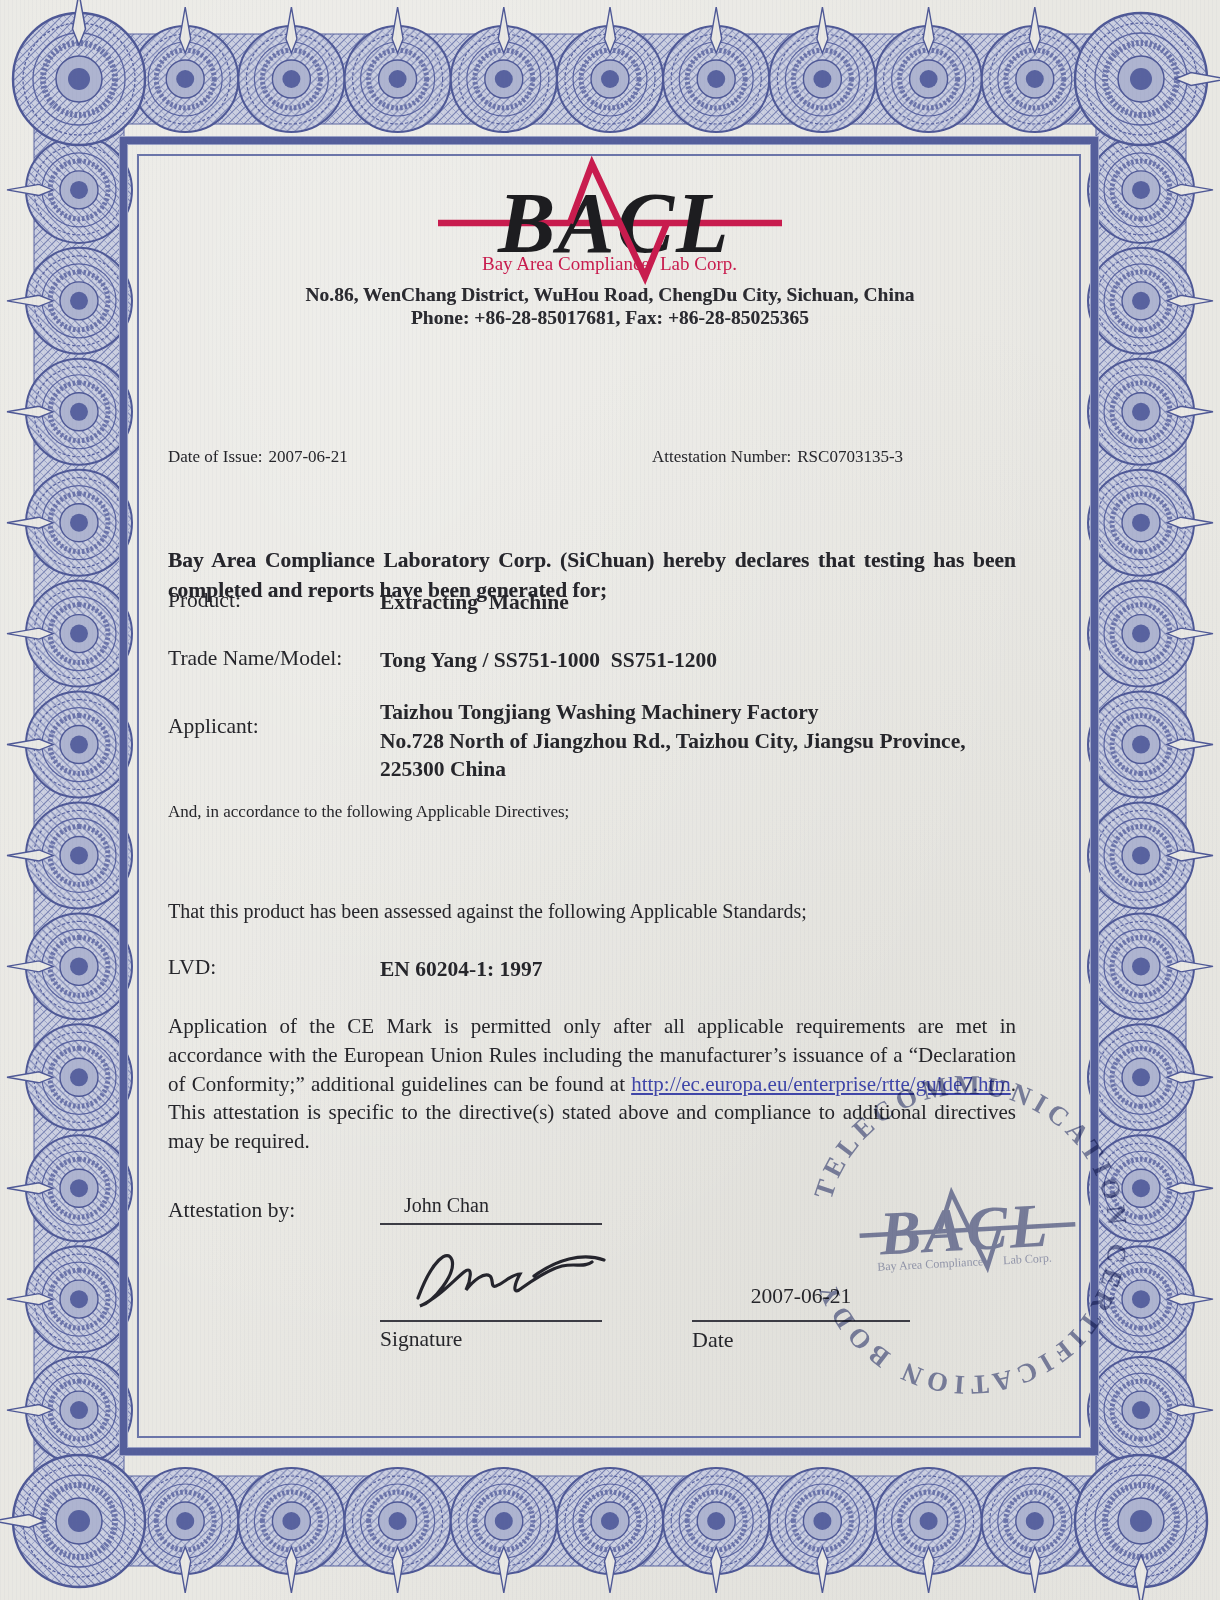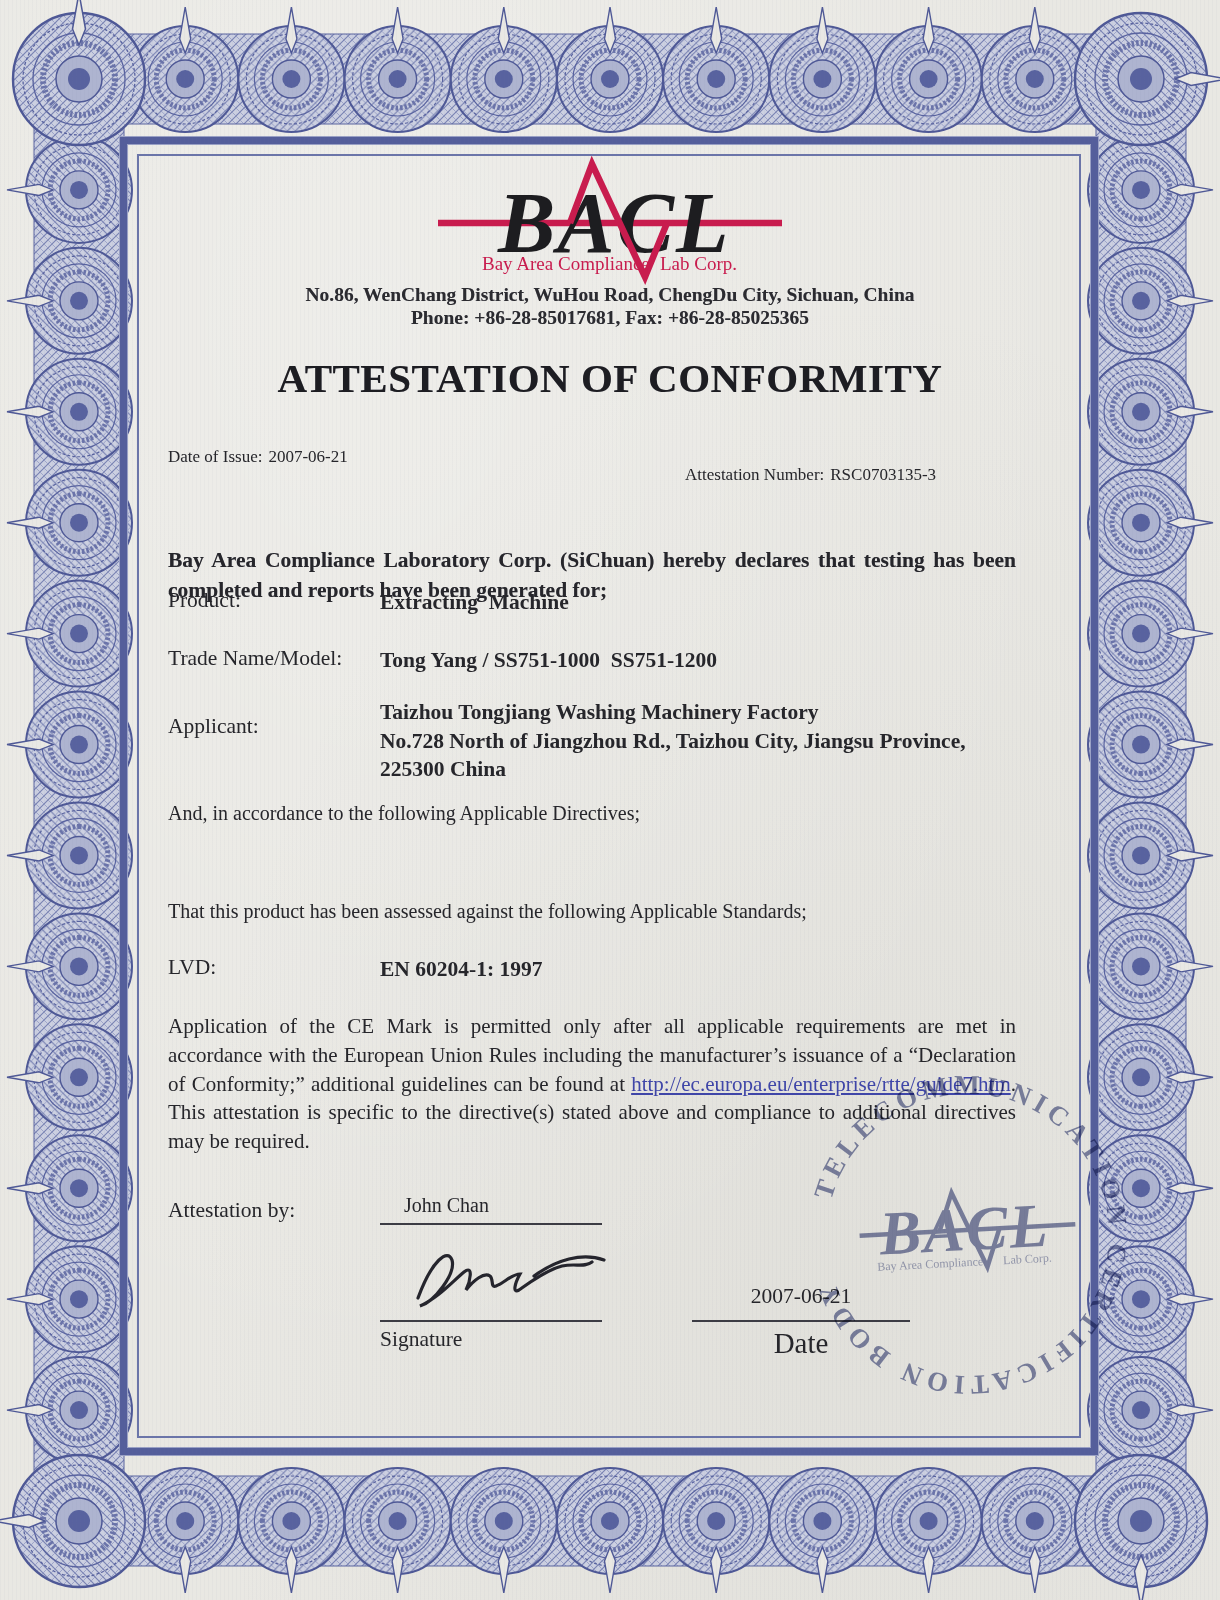--- a/index.html
+++ b/index.html
@@ -26,48 +26,48 @@
   .blk{position:absolute;}
   .center{left:0;width:100%;text-align:center;}
   
   .addr{top:283px;font-weight:bold;font-size:19.5px;line-height:23px;color:#2b2b30;}
   
   .title{top:354px;font-weight:bold;font-size:41px;letter-spacing:.5px;color:#1d1d22;}
   
   .meta{top:447px;font-size:17px;}
   .meta .lbl{margin-right:6px;}
   .meta-left{left:168px;}
-  .meta-right{left:685px;margin-top:18px;}
+  .meta-right{left:652px;}
   
   .para{left:168px;width:848px;font-size:21.5px;text-align:justify;}
   .declaration{top:500px;font-weight:bold;line-height:29.5px;margin-top:46px;}
   .ce{top:1012px;font-size:21px;line-height:28.8px;}
   .ce a{color:#3f46a8;text-decoration:underline;cursor:pointer;}
   
   .flabel{left:168px;font-size:21.5px;}
   .fvalue{left:380px;font-size:21.5px;font-weight:bold;white-space:pre-wrap;line-height:28.5px;width:640px;}
   .r-product{top:588px;}
   .r-trade{top:646px;}
   .r-applicant-l{top:714px;}
   .r-applicant-v{top:698px;}
-  .r-directives{top:802px;font-size:20px;left:168px;text-align:center;}
+  .r-directives{top:802px;font-size:17px;left:168px;text-align:center;}
   .r-directive-item{top:856px;left:380px;font-size:21.5px;font-weight:bold;}
   .r-standards{top:900px;font-size:20px;left:168px;}
   .r-lvd-l{top:955px;}
   .r-lvd-v{top:955px;}
   
   .att-label{top:1198px;left:168px;font-size:21.5px;}
   .name-box{top:1194px;left:380px;width:222px;height:31px;border-bottom:2px solid #3c3c44;
     font-size:20px;padding-left:24px;box-sizing:border-box;}
   .sig-svg{top:1236px;left:388px;}
   .sig-line{top:1320px;left:380px;width:222px;border-top:2px solid #3c3c44;height:0;}
   .sig-label{top:1327px;left:380px;font-size:21.5px;}
   .date-value{top:1284px;left:692px;width:218px;text-align:center;font-size:21.5px;}
   .date-line{top:1320px;left:692px;width:218px;border-top:2px solid #3c3c44;height:0;}
-  .date-label{top:1327px;left:692px;width:218px;text-align:center;font-size:29px;}
+  .date-label{top:1327px;left:692px;width:218px;font-size:22px;}
   
   .stamp{position:absolute;left:793px;top:1060px;width:350px;height:350px;
     mix-blend-mode:multiply;opacity:.85;}
   .soft{text-shadow:0 0 .5px rgba(45,45,70,.4);}
 </style>
 </head>
 <body>
 
 <div class="page">
 
@@ -164,21 +164,20 @@
     <path d="M150,67 L172,8 L225,121 L247,67" stroke="#c81c4e" stroke-width="6.5" fill="none" stroke-linejoin="miter"></path>
     <text x="62" y="114" font-size="19" fill="#c81c4e" font-family="Liberation Serif, DejaVu Serif, serif">Bay Area Compliance</text>
     <text x="240" y="114" font-size="19" fill="#c81c4e" font-family="Liberation Serif, DejaVu Serif, serif">Lab Corp.</text>
   </svg>
 
   <div class="blk center addr soft">
     <div>No.86, WenChang District, WuHou Road, ChengDu City, Sichuan, China</div>
     <div>Phone: +86-28-85017681, Fax: +86-28-85025365</div>
   </div>
 
-  <div class="blk center title soft">ATTESTATION OF CONFORMITY</div>
 
   <div class="blk meta meta-left">
     <span class="lbl">Date of Issue:</span><span>2007-06-21</span>
   </div>
   <div class="blk meta meta-right">
     <span class="lbl">Attestation Number:</span><span>RSC0703135-3</span>
   </div>
 
   <div class="blk para declaration soft">Bay Area Compliance Laboratory Corp. (SiChuan) hereby declares that testing has been completed and reports have been generated for;</div>
 

